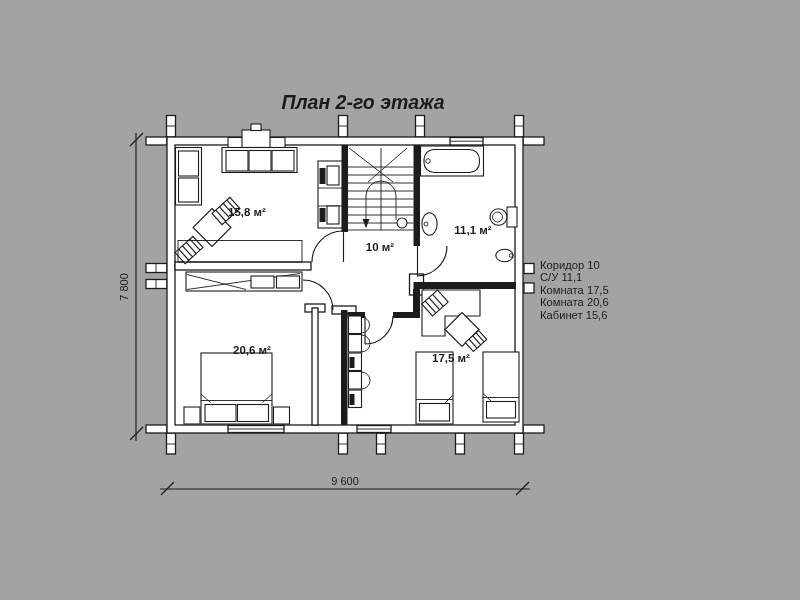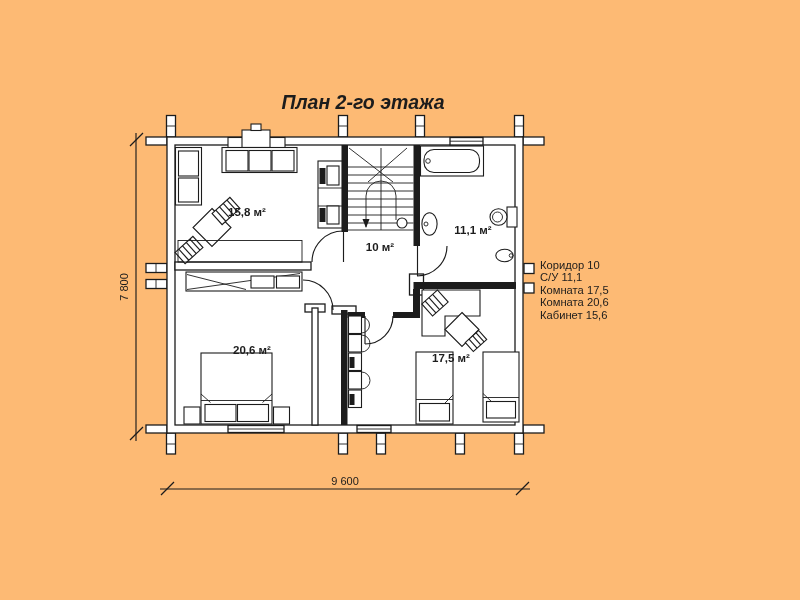--- a/index.html
+++ b/index.html
@@ -1,16 +1,16 @@
 <!DOCTYPE html>
 <html><head>
 <meta charset="utf-8">
 <style>
   html, body { margin: 0; padding: 0; background: #ffffff; }
-  .canvas-wrap { width: 800px; height: 600px; background: #fdba74; position: relative; overflow: hidden; }
+  .canvas-wrap { width: 800px; height: 600px; background: #a3a3a3; position: relative; overflow: hidden; }
   svg { display: block; }
   text { font-family: "Liberation Sans", "DejaVu Sans", sans-serif; fill: #1c1c1c; }
   .plan-title { font-size: 19.5px; font-weight: bold; font-style: italic; }
   .room-label { font-size: 11.5px; font-weight: 600; }
   .dim-label { font-size: 11px; font-weight: 400; }
   .legend-item { font-size: 11.2px; font-weight: 400; }
   .ln { stroke: #1c1c1c; stroke-width: 1.15; fill: none; }
   .wall { fill: #ffffff; stroke: #1c1c1c; stroke-width: 1.3; }
   .solidwall { fill: #1c1c1c; stroke: none; }
   .furn { fill: #ffffff; stroke: #1c1c1c; stroke-width: 1.1; }

